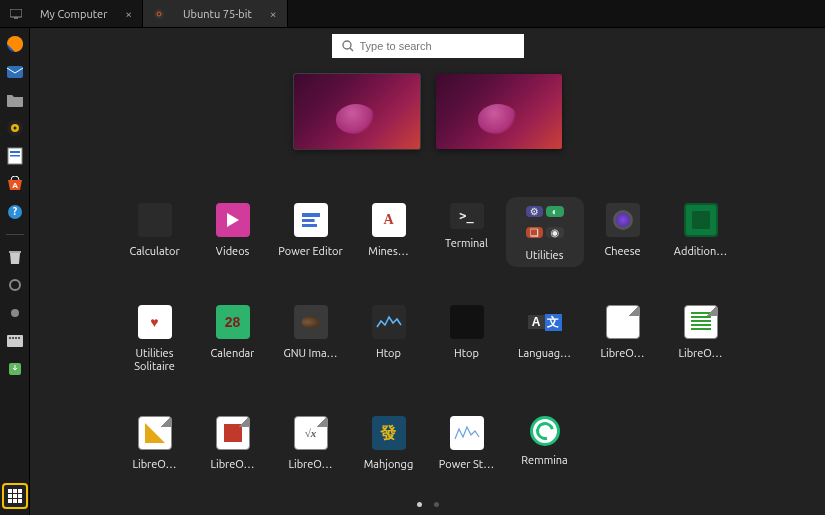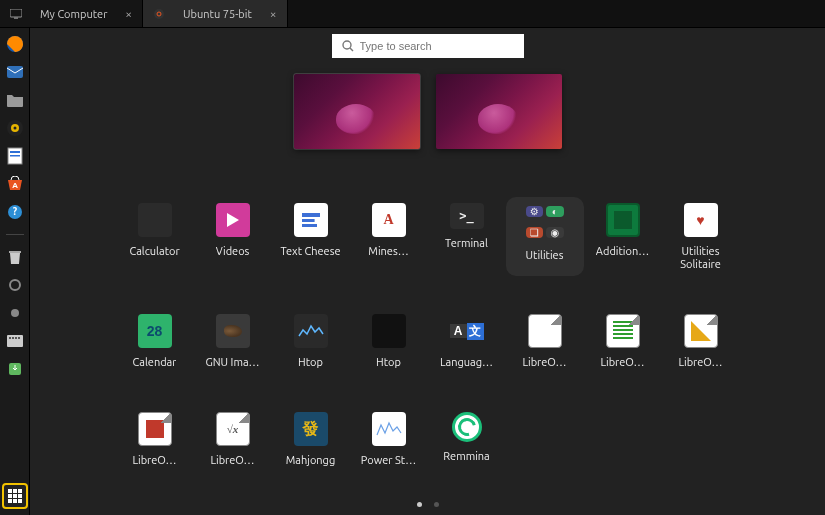--- a/index.html
+++ b/index.html
@@ -37,21 +37,21 @@
   .i-text{background:#fff;} .i-text::after{content:"";width:18px;height:14px;background:linear-gradient(#3d6fd6,#3d6fd6) 0 0/100% 4px no-repeat,linear-gradient(#3d6fd6,#3d6fd6) 0 6px/70% 3px no-repeat,linear-gradient(#3d6fd6,#3d6fd6) 0 11px/85% 3px no-repeat;}
   .i-doc{background:#fff;font:700 14px serif;color:#c0392b;}
   .i-sys{background:#3a3a3a;} .i-sys svg{stroke:#4fd671;fill:none;}
   .i-term{background:#2c2c2c;color:#eee;font:700 12px monospace;text-align:left;padding:4px 6px;width:34px;height:26px;}
   .i-util{width:38px;height:38px;display:grid;grid-template-columns:1fr 1fr;grid-template-rows:1fr 1fr;gap:3px;}
   .i-util span{border-radius:4px;display:flex;align-items:center;justify-content:center;font-size:10px;}
   .i-cheese{background:#333;} .i-cheese::after{content:"";width:14px;height:14px;border-radius:50%;background:radial-gradient(circle,#7b4cd8 0%,#5a32b0 70%);border:3px solid #555;}
   .i-chip{background:#0d7a3d;border:2px solid #0a5a2c;position:relative;}
   .i-chip::before{content:"";position:absolute;inset:6px;background:#0b5a2c;}
   .i-sol{background:#fff;display:flex;align-items:center;justify-content:center;color:#c0392b;font:700 14px Arial;}
-  .i-cal{background:#2eb36c;color:#0c4a6e;font:700 14px Arial;}
+  .i-cal{background:#2eb36c;color:#7f1d1d;font:700 14px Arial;}
   .i-gimp{background:#3a3a3a;} .i-gimp::after{content:"";width:18px;height:12px;background:radial-gradient(ellipse at 30% 50%,#7a5a3a 0%,#4a3420 70%);border-radius:40% 60% 50% 50%;}
   .i-htop{background:#2a2a2a;} .i-htop svg{stroke:#5fb8ff;fill:none;}
   .i-htop2{background:#111;display:grid;grid-template-columns:repeat(8,1fr);gap:1px;padding:2px;width:34px;height:34px;}
   .i-htop2 span{background:#2e9e2e;} .i-htop2 span.r{background:#b82e2e;}
   .i-lang{display:grid;grid-template-columns:1fr 1fr;}
   .i-lang span:first-child{background:#3a3a3a;color:#fff;display:flex;align-items:center;justify-content:center;font:700 12px Arial;}
   .i-lang span:last-child{background:#2d6fd6;color:#fff;display:flex;align-items:center;justify-content:center;font:700 12px Arial;}
   .i-lo{background:#fff;border:1px solid #888;position:relative;}
   .i-lo::after{content:"";position:absolute;top:0;right:0;width:10px;height:10px;background:linear-gradient(135deg,transparent 49%,#888 50%);}
   .i-lo.calc::before{content:"";position:absolute;inset:6px;background:repeating-linear-gradient(#2e9e2e 0 2px,transparent 2px 4px);}
@@ -207,40 +207,44 @@
             <span></span>
           </div>
           <div class="lbl">Calculator</div>
         </div>
         <div class="app">
           <div class="ico i-videos"></div>
           <div class="lbl">Videos</div>
         </div>
         <div class="app">
           <div class="ico i-text"></div>
-          <div class="lbl">Text Cheese</div>
+          <div class="lbl">Power Editor</div>
         </div>
         <div class="app">
           <div class="ico i-doc">A</div>
           <div class="lbl">Mines…</div>
         </div>
         <div class="app">
           <div class="ico i-term">&gt;_</div>
           <div class="lbl">Terminal</div>
         </div>
         <div class="app highlight">
           <div class="ico i-util">
             <span style="background:#4a4a8a">⚙</span>
             <span style="background:#2e9e5e">◐</span>
             <span style="background:#b84a2e">❏</span>
             <span style="background:#3a3a3a">◉</span>
           </div>
           <div class="lbl">Utilities</div>
         </div>
         <div class="app">
+          <div class="ico i-cheese"></div>
+          <div class="lbl">Cheese</div>
+        </div>
+        <div class="app">
           <div class="ico i-chip"></div>
           <div class="lbl">Addition…</div>
         </div>
         <div class="app">
           <div class="ico i-sol">♥</div>
           <div class="lbl two">Utilities Solitaire</div>
         </div>
         <div class="app">
           <div class="ico i-cal">28</div>
           <div class="lbl">Calendar</div>

